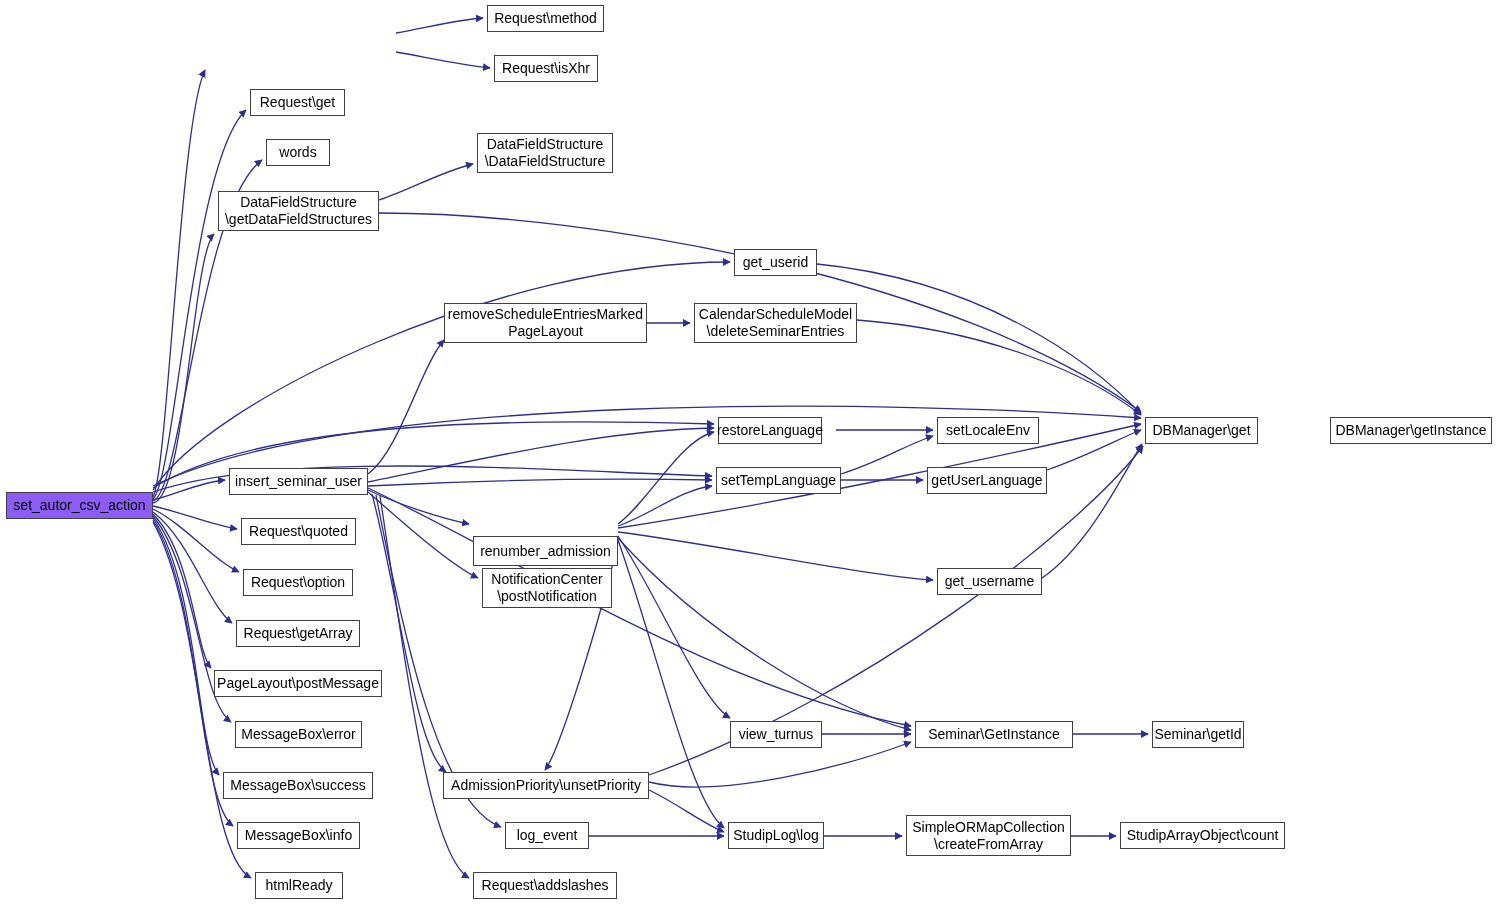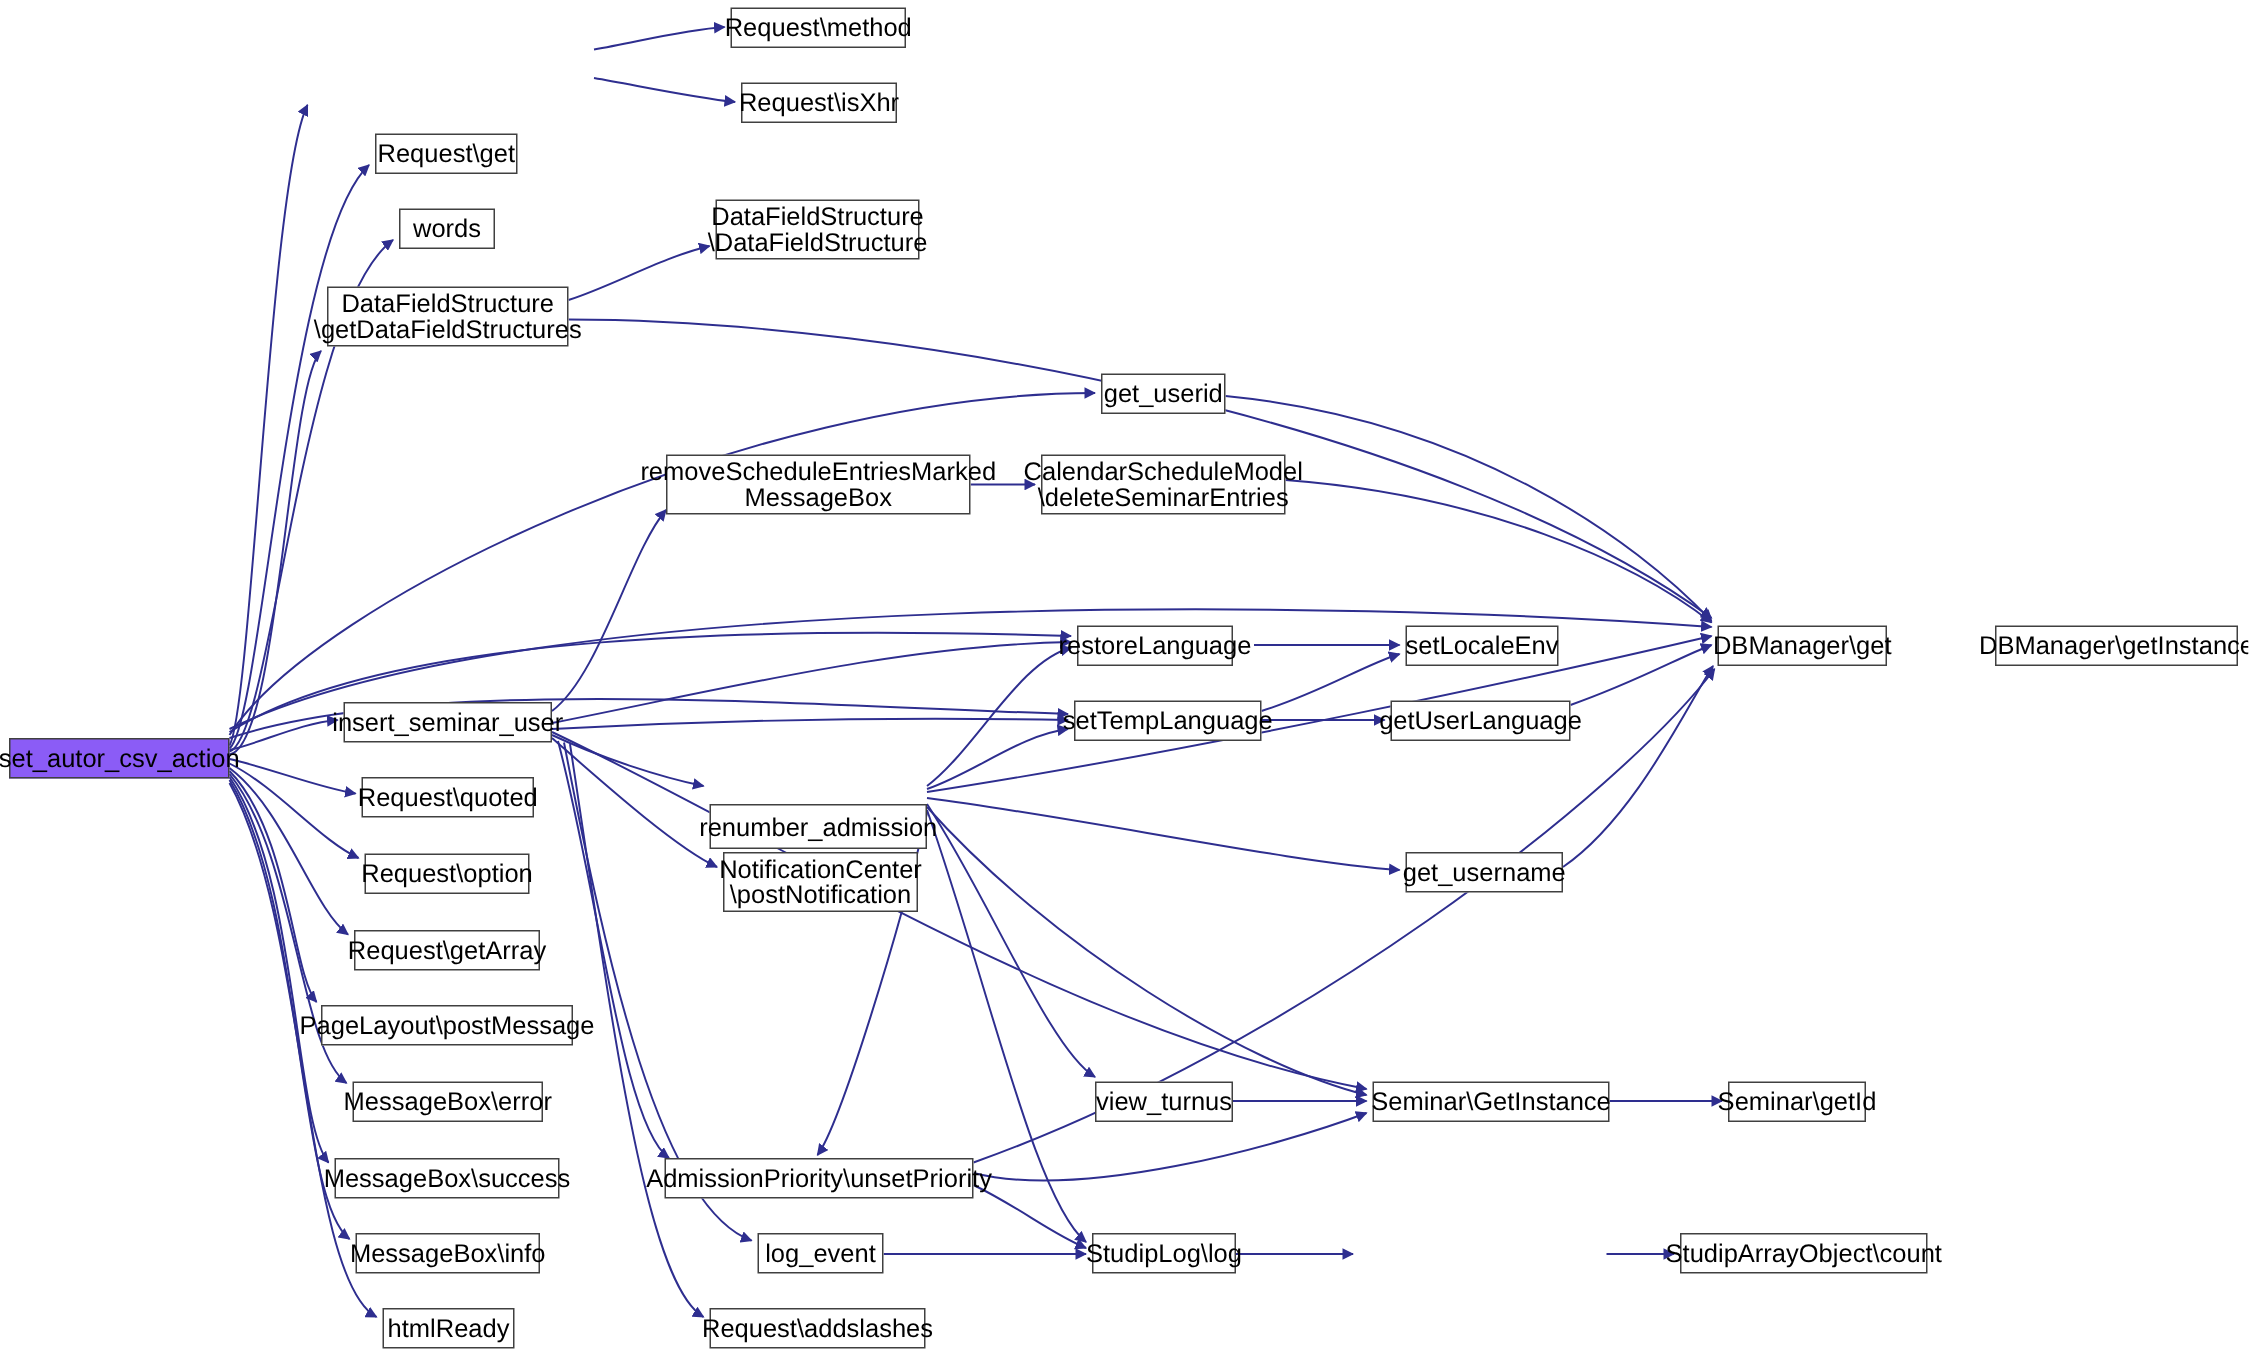--- a/index.html
+++ b/index.html
@@ -1,21 +1,21 @@
 <!DOCTYPE html>
 <html><head>
 <meta charset="utf-8">
 <style>
   html,body{margin:0;padding:0;background:#ffffff;}
   #stage{position:relative;width:1499px;height:905px;background:#ffffff;
          font-family:"Liberation Sans", sans-serif;overflow:hidden;}
   #edges{position:absolute;left:0;top:0;width:1499px;height:905px;}
   .node{position:absolute;box-sizing:border-box;border:1px solid #404040;
         background:#ffffff;display:flex;align-items:center;justify-content:center;
-        text-align:center;color:#000000;font-size:17px;line-height:17px;
+        text-align:center;color:#000000;font-size:14px;line-height:17px;
         white-space:pre;letter-spacing:0px;}
   .node.hub{background:#8b5cf6;border:1px solid #404040;}
 </style>
 </head>
 <body>
 
 <div id="stage">
   <svg id="edges" viewBox="0 0 1499 905" xmlns="http://www.w3.org/2000/svg">
       <defs>
         <marker id="ah" viewBox="0 0 10 10" refX="9" refY="5" markerWidth="6" markerHeight="6" orient="auto-start-reverse" markerUnits="strokeWidth">
@@ -81,21 +81,21 @@
     <div class="node" style="left: 487px; top: 5px; width: 117px; height: 27px;">Request\method</div>
     <div class="node" style="left: 494px; top: 55px; width: 104px; height: 27px;">Request\isXhr</div>
     <div class="node" style="left: 250px; top: 89px; width: 95px; height: 27px;">Request\get</div>
     <div class="node" style="left: 266px; top: 139px; width: 64px; height: 27px;">words</div>
     <div class="node" style="left: 477px; top: 133px; width: 136px; height: 40px;">DataFieldStructure
 \DataFieldStructure</div>
     <div class="node" style="left: 218px; top: 191px; width: 161px; height: 40px;">DataFieldStructure
 \getDataFieldStructures</div>
     <div class="node" style="left: 734px; top: 249px; width: 83px; height: 27px;">get_userid</div>
     <div class="node" style="left: 444px; top: 303px; width: 203px; height: 40px;">removeScheduleEntriesMarked
-MessageBox</div>
+PageLayout</div>
     <div class="node" style="left: 694px; top: 303px; width: 163px; height: 40px;">CalendarScheduleModel
 \deleteSeminarEntries</div>
     <div class="node" style="left: 718px; top: 417px; width: 104px; height: 27px;">restoreLanguage</div>
     <div class="node" style="left: 937px; top: 417px; width: 102px; height: 27px;">setLocaleEnv</div>
     <div class="node" style="left: 1145px; top: 417px; width: 113px; height: 27px;">DBManager\get</div>
     <div class="node" style="left: 1330px; top: 417px; width: 162px; height: 27px;">DBManager\getInstance</div>
     <div class="node" style="left: 229px; top: 468px; width: 139px; height: 27px;">insert_seminar_user</div>
     <div class="node" style="left: 716px; top: 467px; width: 125px; height: 27px;">setTempLanguage</div>
     <div class="node" style="left: 927px; top: 467px; width: 120px; height: 27px;">getUserLanguage</div>
     <div class="node" style="left: 241px; top: 518px; width: 115px; height: 27px;">Request\quoted</div>
@@ -108,16 +108,18 @@
     <div class="node" style="left: 214px; top: 670px; width: 168px; height: 27px;">PageLayout\postMessage</div>
     <div class="node" style="left: 235px; top: 721px; width: 127px; height: 27px;">MessageBox\error</div>
     <div class="node" style="left: 730px; top: 721px; width: 92px; height: 27px;">view_turnus</div>
     <div class="node" style="left: 915px; top: 721px; width: 158px; height: 27px;">Seminar\GetInstance</div>
     <div class="node" style="left: 1152px; top: 721px; width: 92px; height: 27px;">Seminar\getId</div>
     <div class="node" style="left: 223px; top: 772px; width: 150px; height: 27px;">MessageBox\success</div>
     <div class="node" style="left: 443px; top: 772px; width: 206px; height: 27px;">AdmissionPriority\unsetPriority</div>
     <div class="node" style="left: 237px; top: 822px; width: 123px; height: 27px;">MessageBox\info</div>
     <div class="node" style="left: 505px; top: 822px; width: 84px; height: 27px;">log_event</div>
     <div class="node" style="left: 728px; top: 822px; width: 96px; height: 27px;">StudipLog\log</div>
+    <div class="node" style="left: 906px; top: 815px; width: 165px; height: 41px;">SimpleORMapCollection
+\createFromArray</div>
     <div class="node" style="left: 1120px; top: 822px; width: 165px; height: 27px;">StudipArrayObject\count</div>
     <div class="node" style="left: 255px; top: 872px; width: 88px; height: 27px;">htmlReady</div>
     <div class="node" style="left: 473px; top: 872px; width: 144px; height: 27px;">Request\addslashes</div>
   </div>
 
 </body></html>

